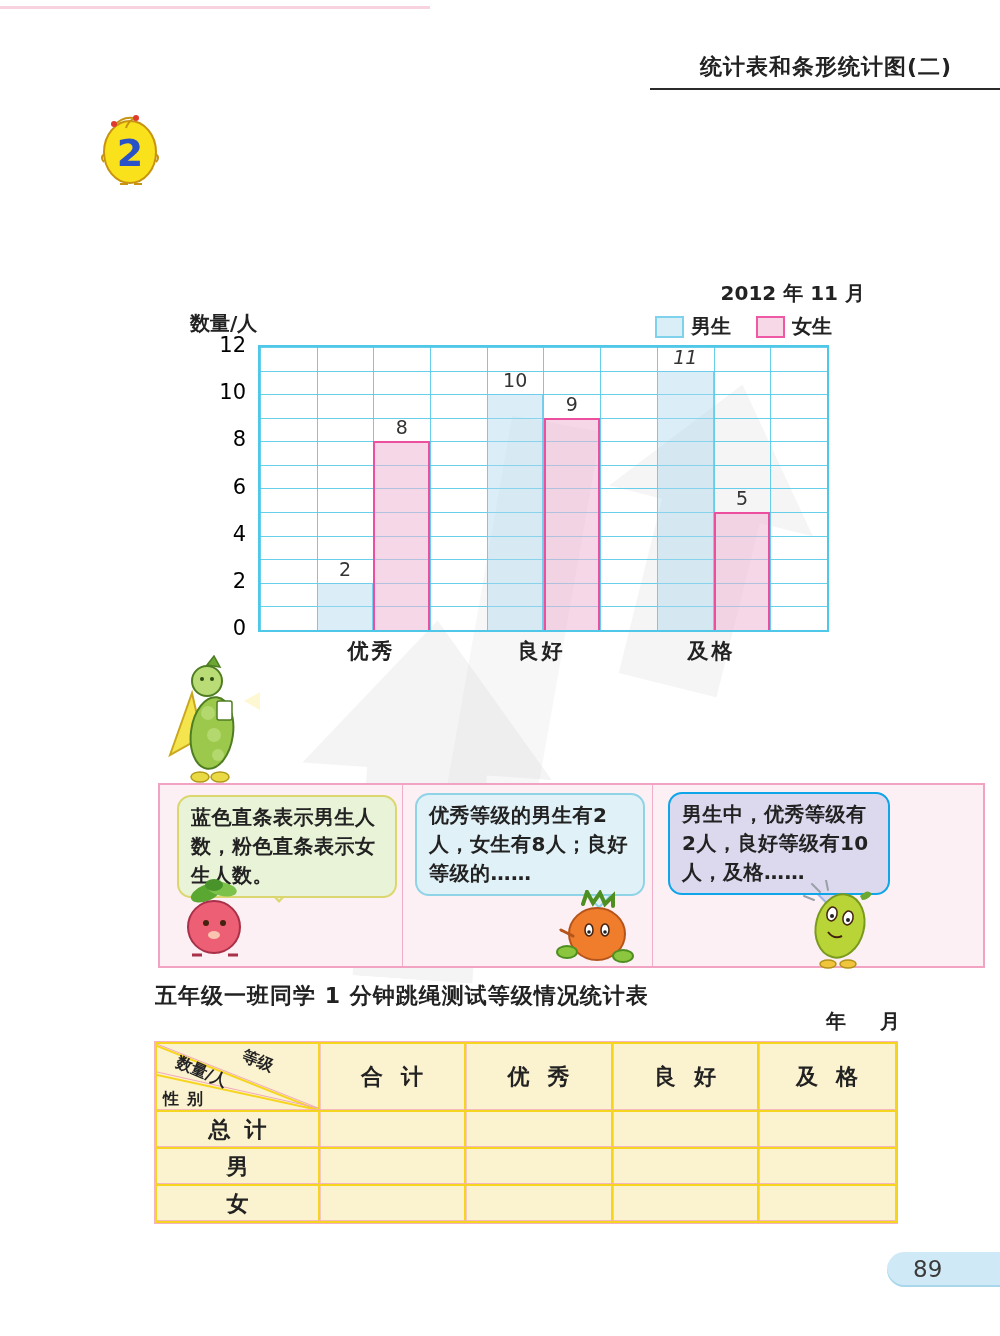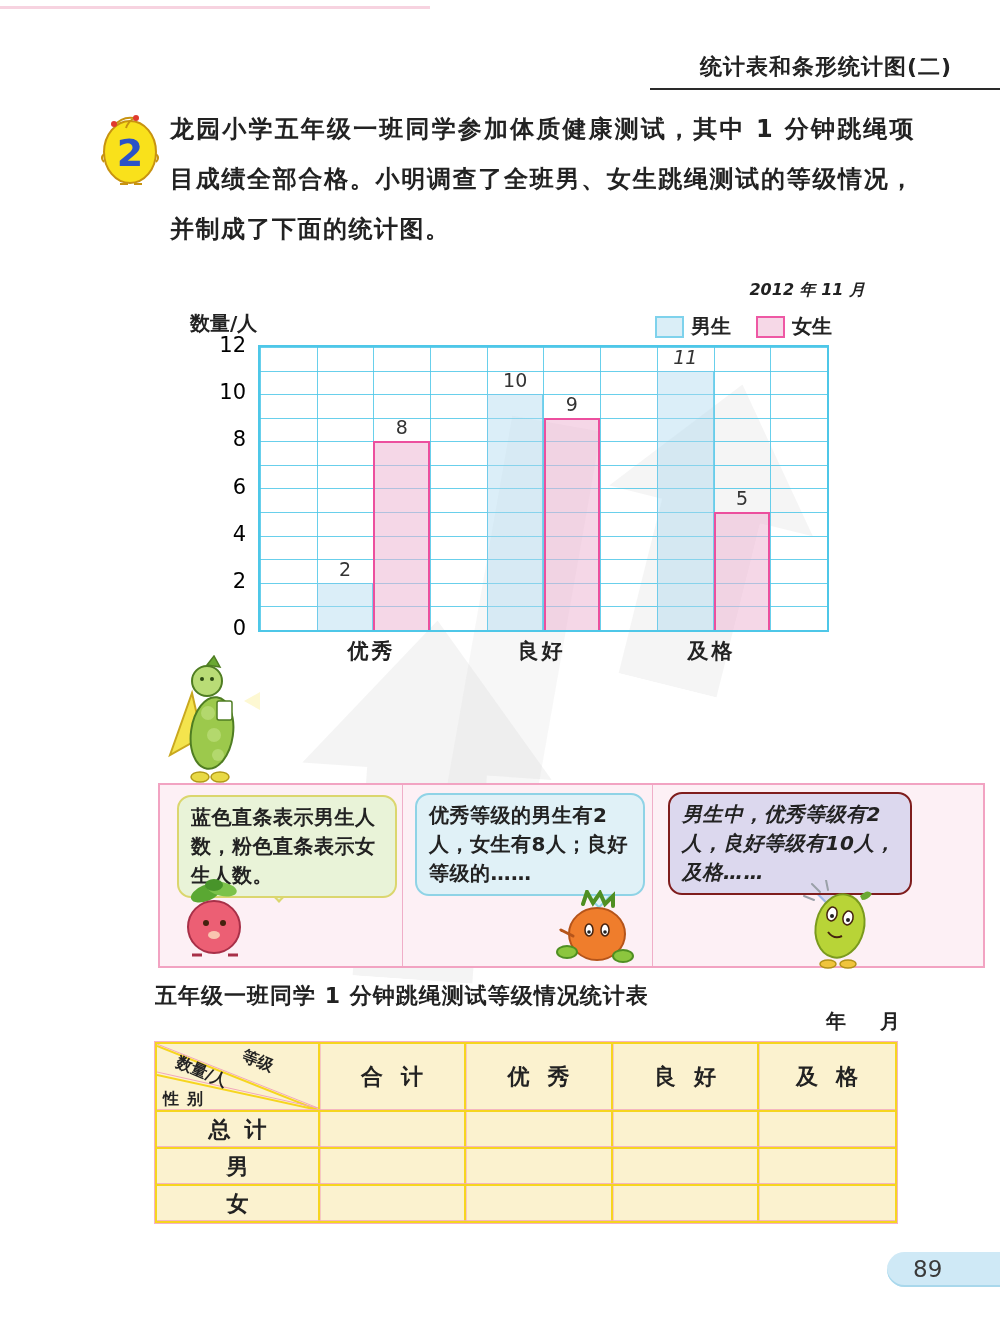--- a/index.html
+++ b/index.html
@@ -20,21 +20,21 @@
   .header-rule{position:absolute;top:88px;left:650px;width:350px;height:2px;background:#2a2a2a;}
 
   
   .problem-badge{position:absolute;left:100px;top:108px;width:60px;height:80px;}
   .problem-text{position:absolute;left:170px;top:104px;width:745px;font-size:24px;line-height:50px;
                 font-weight:600;letter-spacing:1.5px;text-align:justify;}
 
   
   .chart-title{position:absolute;left:180px;top:248px;width:680px;text-align:center;
                font-size:23px;font-weight:700;letter-spacing:1px;}
-  .chart-date{position:absolute;left:650px;top:280px;width:215px;text-align:right;font-size:16px;font-weight:600;font-style:italic;}
+  .chart-date{position:absolute;left:650px;top:280px;width:215px;text-align:right;font-size:20px;font-weight:600;}
   .y-axis-label{position:absolute;left:190px;top:310px;font-size:20px;font-weight:600;}
 
   .legend{position:absolute;left:655px;top:313px;display:flex;align-items:center;gap:7px;}
   .legend-swatch{width:29px;height:22px;box-sizing:border-box;}
   .legend-swatch.male{background:#daeef7;border:2px solid #7ed2ec;}
   .legend-swatch.female{background:#f6d8e7;border:2px solid #ee58a4;}
   .legend-label{font-size:20px;font-weight:600;margin-right:18px;}
 
   
   .plot{position:absolute;left:258px;top:345px;width:567px;height:283px;box-sizing:content-box;
@@ -59,21 +59,21 @@
       border-top:9px solid transparent;border-bottom:9px solid transparent;border-right:16px solid #fdf8d2;}
 
   
   .panel{position:absolute;left:158px;top:783px;width:827px;height:185px;box-sizing:border-box;
          background:#fdf0f5;border:2px solid #f2a3c2;z-index:1;}
   .panel-divider{position:absolute;top:0;width:1px;height:100%;background:#f0aec8;}
   .s-bubble{position:absolute;box-sizing:border-box;border-radius:14px;padding:6px 12px;
             font-size:20px;line-height:29px;font-weight:600;letter-spacing:.5px;z-index:2;}
   .s-bubble-1{left:17px;top:10px;width:220px;background:#e9f3d8;border:2px solid #dbd66e;}
   .s-bubble-2{left:255px;top:8px;width:230px;background:#e0f1f7;border:2px solid #8fd3e6;}
-  .s-bubble-3{left:508px;top:7px;width:244px;background:#dcd8ee;border:2px solid #7f1d1d;font-style:italic;}
+  .s-bubble-3{left:508px;top:7px;width:222px;background:#dcd8ee;border:2px solid #0ea5e9;}
   .s-tail{position:absolute;width:16px;height:16px;transform:rotate(45deg);z-index:1;}
   .s-tail-1{left:110px;top:96px;background:#e9f3d8;border-right:2px solid #dbd66e;border-bottom:2px solid #dbd66e;}
   .s-tail-2{left:430px;top:102px;background:#e0f1f7;border-right:2px solid #8fd3e6;border-bottom:2px solid #8fd3e6;}
   .s-tail-3{left:660px;top:100px;background:#dcd8ee;border-right:2px solid #9db6e6;border-bottom:2px solid #9db6e6;}
   .char-svg{position:absolute;z-index:3;}
 
   
   .table-title{position:absolute;left:155px;top:981px;width:742px;
                font-size:22px;font-weight:700;letter-spacing:1px;}
   .table-date{position:absolute;left:700px;top:1008px;width:200px;text-align:right;font-size:20px;font-weight:600;}
@@ -113,21 +113,20 @@
   <svg class="problem-badge" viewBox="0 0 60 80">
     <ellipse cx="30" cy="44" rx="26" ry="31" fill="#f9e11b" stroke="#c89310" stroke-width="2"></ellipse>
     <path d="M14 18 Q22 8 34 10 Q28 14 26 20" fill="none" stroke="#c89310" stroke-width="2"></path>
     <circle cx="14" cy="16" r="3" fill="#e03a2e"></circle>
       <circle cx="36" cy="10" r="3" fill="#e03a2e"></circle>
     <path d="M4 46 q-4 4 0 8 M56 46 q4 4 0 8" stroke="#c89310" stroke-width="2" fill="none"></path>
     <path d="M20 76 h8 M34 76 h8" stroke="#c89310" stroke-width="2"></path>
     <text x="30" y="58" text-anchor="middle" font-size="38" font-weight="bold" fill="#2a52c8">2</text>
   </svg>
 
-  <div class="problem-text">龙园小学五年级一班同学参加体质健康测试，其中 1 分钟跳绳项目成绩全部合格。小明调查了全班男、女生跳绳测试的等级情况，并制成了下面的统计图。</div>
 
   <div class="chart-date z1">2012 年 11 月</div>
   <div class="y-axis-label z1">数量/人</div>
 
   <div class="legend z1">
     <span class="legend-swatch male"></span>
     <span class="legend-label">男生</span>
     <span class="legend-swatch female"></span>
     <span class="legend-label">女生</span>
   </div>

